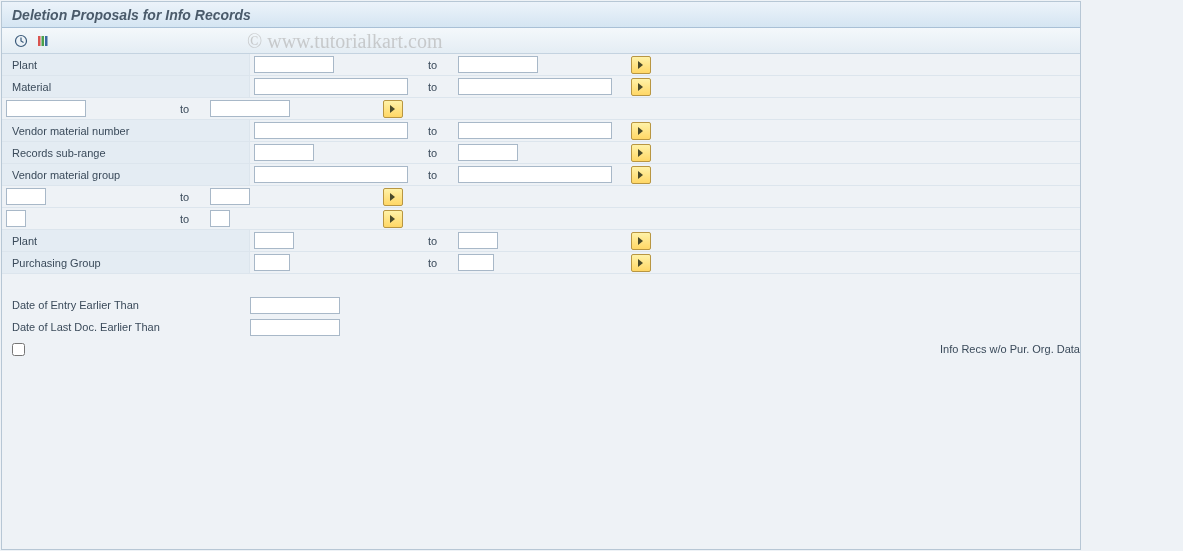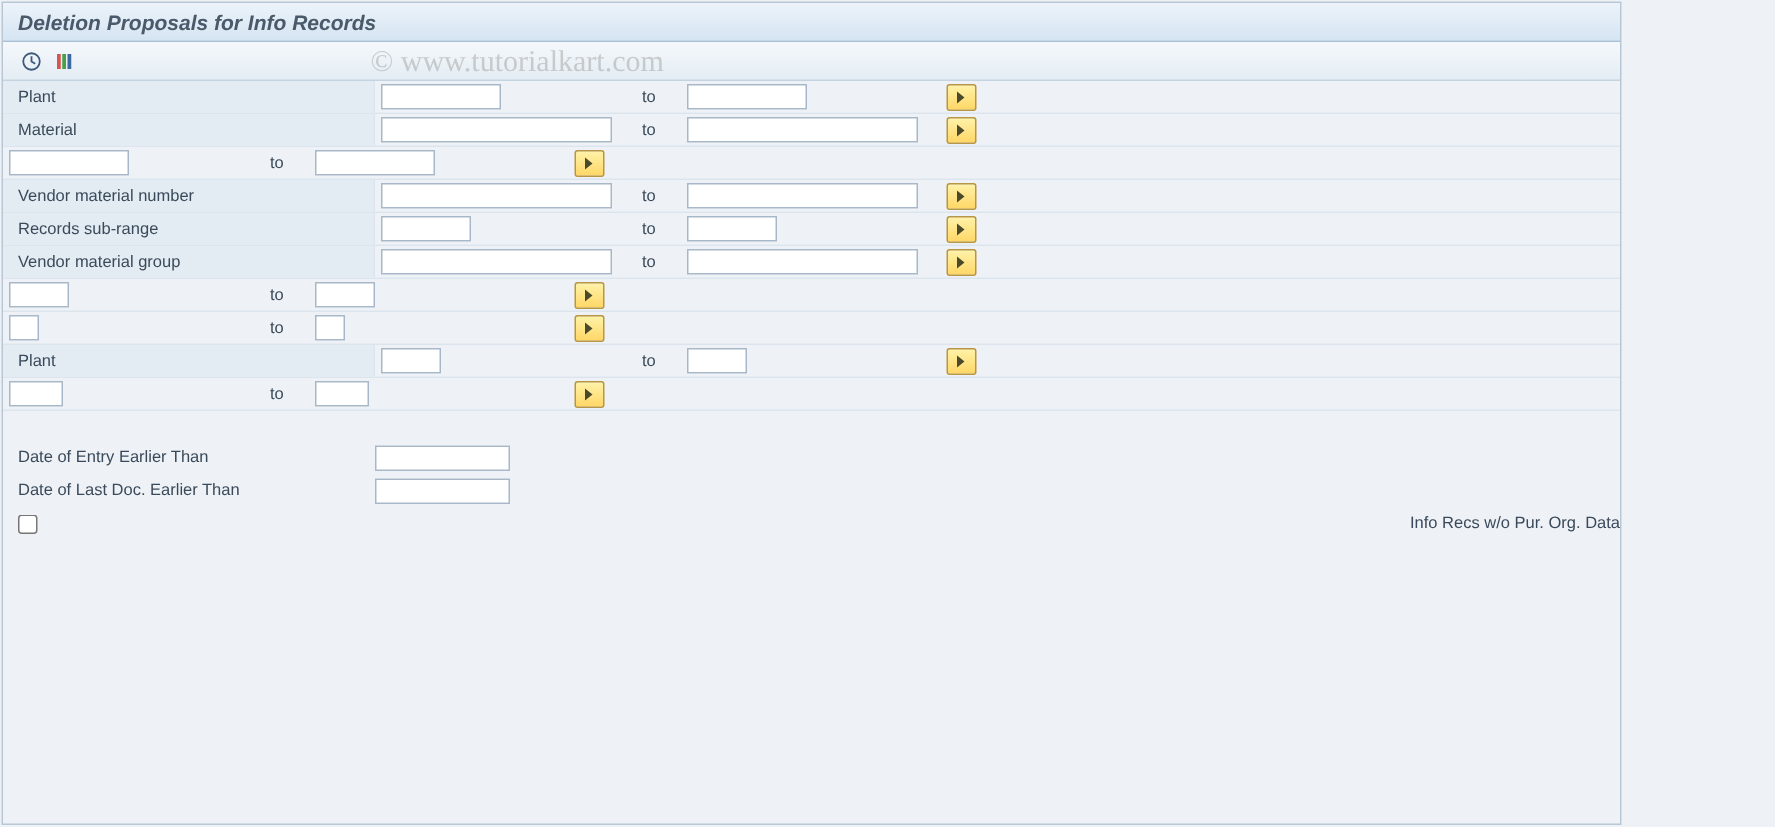--- a/index.html
+++ b/index.html
@@ -320,20 +320,21 @@
         </div>
         <div class="btn-cell">
           <div class="arrow-btn">
             <svg width="10" height="10" viewBox="0 0 10 10">
               <path d="M2 1 L7 5 L2 9 Z" fill="#4a4a2a"></path>
             </svg>
           </div>
         </div>
       </div>
       <div class="form-row">
+        <div class="label-cell">Purchasing Group</div>
         <div class="from-cell">
           <input type="text" style="width: 36px;">
         </div>
         <div class="to-label">to</div>
         <div class="to-cell">
           <input type="text" style="width: 36px;">
         </div>
         <div class="btn-cell">
           <div class="arrow-btn">
             <svg width="10" height="10" viewBox="0 0 10 10">

